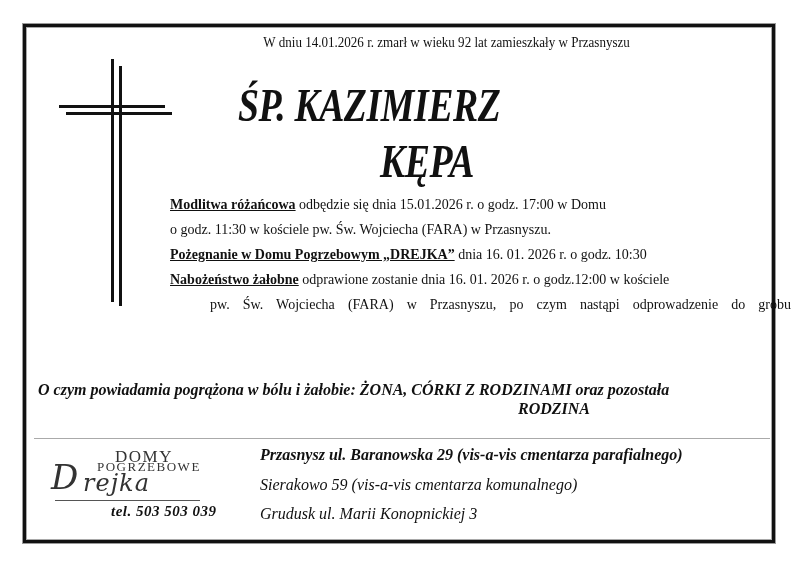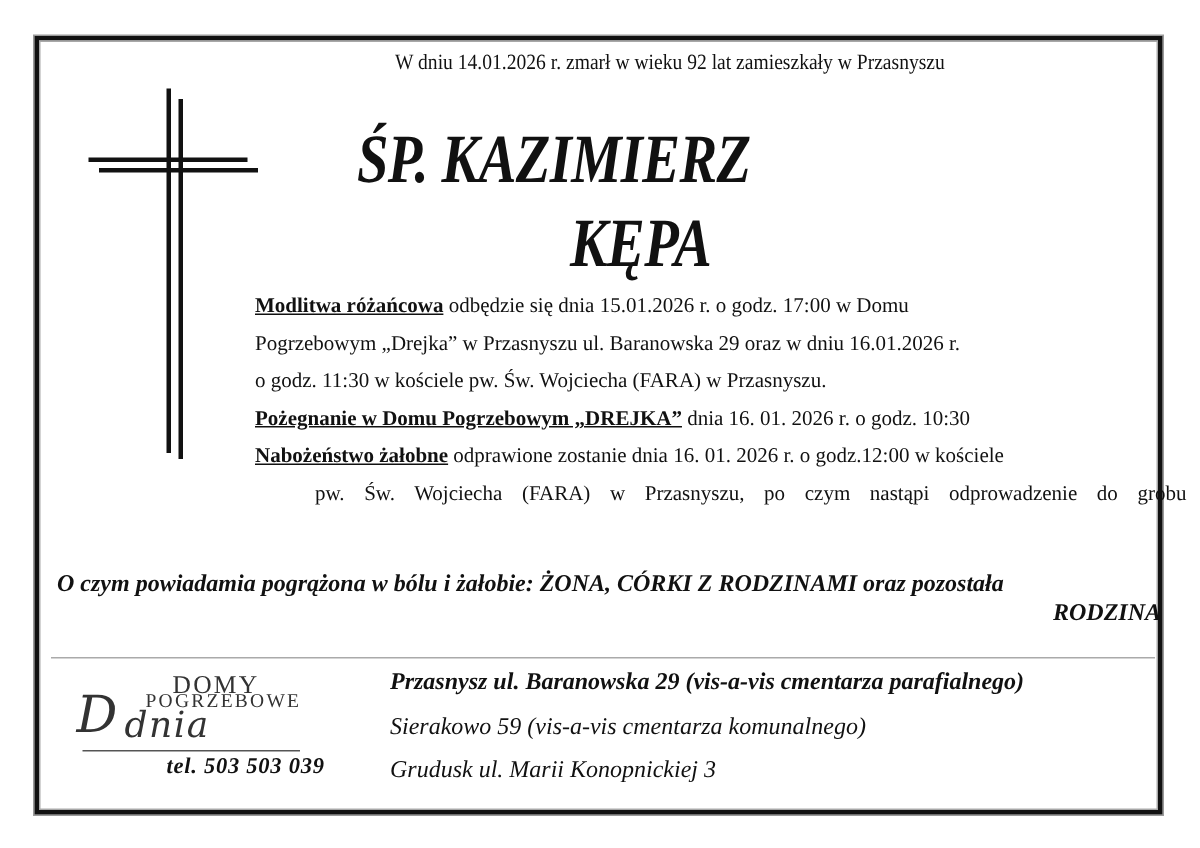--- a/index.html
+++ b/index.html
@@ -17,21 +17,21 @@
   .name1 { left: 238px; top: 83px; transform: scaleX(0.82); transform-origin: left top; }
   .name2 { left: 380px; top: 139px; transform: scaleX(0.82); transform-origin: left top; }
 
   .body { position: absolute; left: 170px; top: 192px; width: 580px; font-size: 14px; line-height: 25px; }
   .body .ln { white-space: nowrap; height: 25px; }
   .body .just { text-align: justify; text-align-last: justify; white-space: normal; width: 581px; margin-left: 40px; }
   .body b { text-decoration: underline; }
 
   .notice { position: absolute; left: 34px; top: 380px; width: 740px; font-weight: bold; font-style: italic; font-size: 16px; line-height: 19px; }
   .notice .l1 { white-space: nowrap; padding-left: 4px; }
-  .notice .l2 { text-align: right; padding-left: 300px; }
+  .notice .l2 { text-align: center; padding-left: 300px; }
 
   .separator { position: absolute; left: 34px; top: 438px; width: 736px; height: 1px; background: #aaa; }
 
   .logo { position: absolute; left: 45px; top: 445px; width: 160px; height: 60px; color: #333; }
   .logo .domy { position: absolute; left: 70px; top: 2px; font-size: 17px; letter-spacing: 1.5px; }
   .logo .pog { position: absolute; left: 52px; top: 14px; font-size: 13px; letter-spacing: 1.5px; }
   .logo .d-swash { position: absolute; left: 6px; top: 12px; font-size: 34px; font-style: italic; font-family: "DejaVu Serif", serif; }
   .logo .rejka { position: absolute; left: 38px; top: 24px; font-size: 24px; font-style: italic; font-family: "DejaVu Serif", serif; letter-spacing: 1px; }
   .logo .underline { position: absolute; left: 10px; top: 55px; width: 145px; height: 1px; background: #555; }
 
@@ -56,39 +56,38 @@
   <div class="cross-line" style="left:66px; top:112px; width:106px; height:3px;"></div>
 </div>
 
 <div class="top-line"><span>W dniu 14.01.2026 r. zmarł w wieku 92 lat zamieszkały w Przasnyszu</span></div>
 
 <div class="name1">ŚP. KAZIMIERZ</div>
 <div class="name2">KĘPA</div>
 
 <div class="body">
   <div class="ln"><b>Modlitwa różańcowa</b><span> odbędzie się dnia 15.01.2026 r. o godz. 17:00 w Domu</span></div>
-  <div class="ln">Pogrzebowym „Drejka” w Przasnyszu ul. Baranowska 29  oraz w dniu 16.01.2026 r.</div>
   <div class="ln">o godz. 11:30 w kościele pw. Św. Wojciecha (FARA) w Przasnyszu.</div>
   <div class="ln"><b>Pożegnanie w Domu Pogrzebowym „DREJKA”</b><span> dnia 16. 01. 2026 r. o godz. 10:30</span></div>
   <div class="ln"><b>Nabożeństwo żałobne</b><span> odprawione zostanie dnia 16. 01. 2026 r. o godz.12:00  w kościele</span></div>
   <div class="ln just">pw. Św. Wojciecha (FARA) w Przasnyszu, po czym nastąpi odprowadzenie do grobu</div>
 </div>
 
 <div class="notice">
   <div class="l1">O czym powiadamia pogrążona w bólu i żałobie: ŻONA, CÓRKI Z RODZINAMI oraz pozostała</div>
   <div class="l2">RODZINA</div>
 </div>
 
 <div class="separator"></div>
 
 <div class="logo">
   <div class="domy">DOMY</div>
   <div class="pog">POGRZEBOWE</div>
   <div class="d-swash">D</div>
-  <div class="rejka">dnia</div>
+  <div class="rejka">rejka</div>
   <div class="underline"></div>
 </div>
 
 <div class="phone">tel. 503 503 039</div>
 
 <div class="addr a1">Przasnysz ul. Baranowska 29 (vis-a-vis cmentarza parafialnego)</div>
 <div class="addr a2">Sierakowo 59 (vis-a-vis cmentarza komunalnego)</div>
 <div class="addr a3">Grudusk ul. Marii Konopnickiej 3</div>
 
 </body></html>

